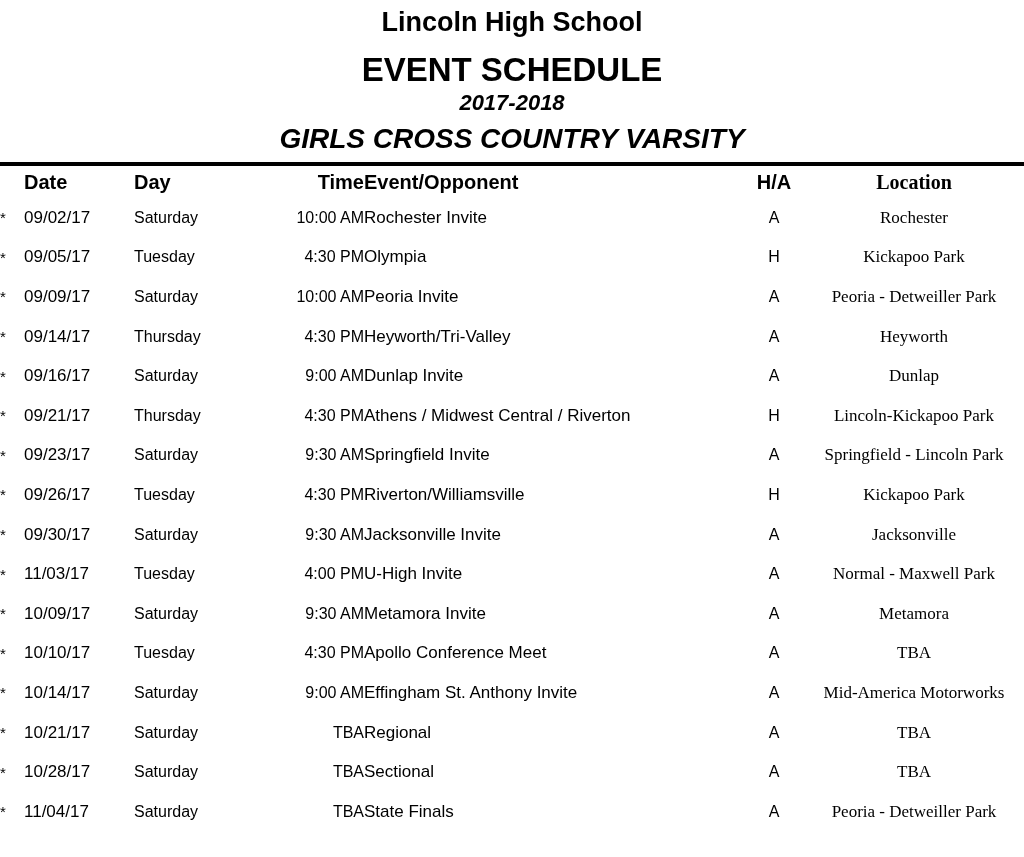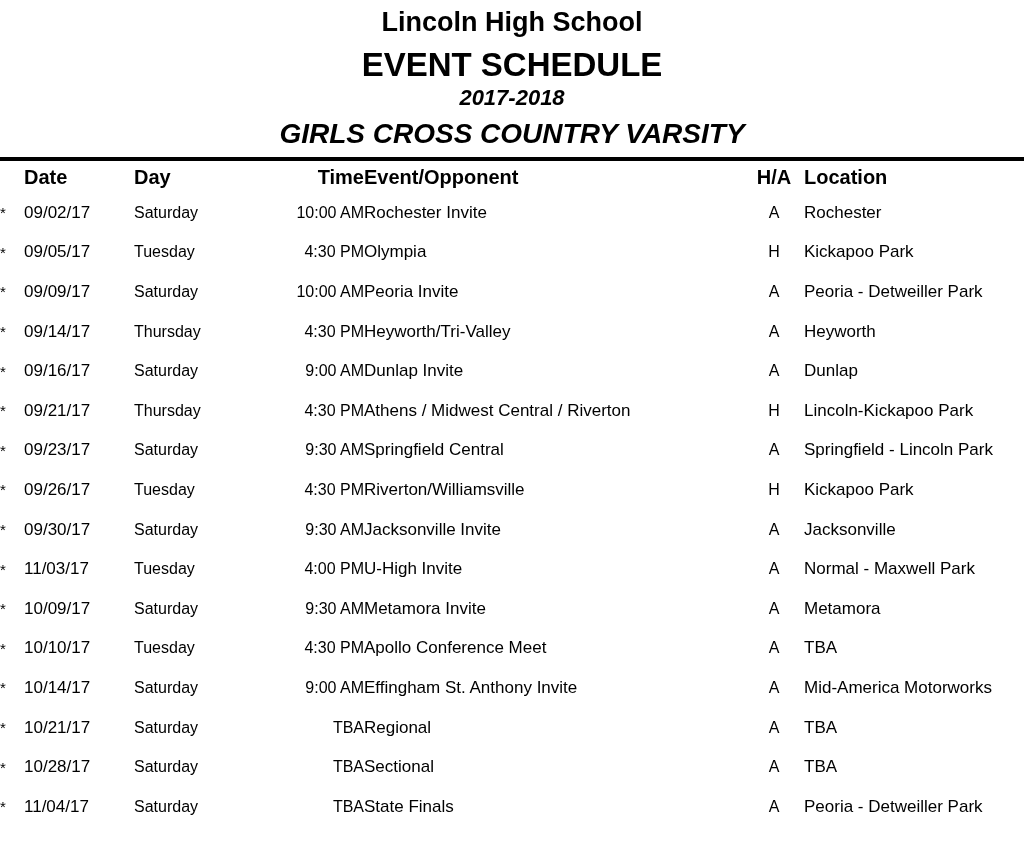--- a/index.html
+++ b/index.html
@@ -29,21 +29,21 @@
   .school-name {
     font-size: 27px;
     font-weight: bold;
     line-height: 32px;
     letter-spacing: 0px;
   }
   .doc-title {
     font-size: 33px;
     font-weight: bold;
     line-height: 38px;
-    margin-top: 8px;
+    margin-top: 13px;
   }
   .season {
     font-size: 22px;
     font-weight: bold;
     font-style: italic;
     line-height: 28px;
   }
   .sport {
     font-size: 28px;
     font-weight: bold;
@@ -80,21 +80,21 @@
     height: 39.6px;
   }
 
   
   .col-star    { width: 24px;  text-align: left;   padding-left: 8px; font-size: 15px; }
   .col-date    { width: 110px; text-align: left; }
   .col-day     { width: 120px; text-align: left;  padding-left: 18px; }
   .col-time    { width: 110px; text-align: right; padding-right: 10px; }
   .col-event   { width: 380px; text-align: left;  padding-left: 9px; }
   .col-ha      { width: 60px;  text-align: center; }
-  .col-loc     { width: 220px; text-align: left;  padding-left: 16px; }
+  .col-loc     { width: 220px; text-align: center;  padding-left: 16px; font-family: Liberation Serif, serif; }
 
   thead .col-date  { padding-left: 24px; }
   thead .col-day   { padding-left: 16px; }
   thead .col-time  { padding-right: 10px; }
   thead .col-event { padding-left: 9px; }
   thead .col-ha    { text-align: center; }
   thead .col-loc   { padding-left: 16px; }
 
   tbody .col-date  { padding-left: 24px; }
   tbody .col-day   { font-size: 16px; }
@@ -180,21 +180,21 @@
           <td class="col-time">4:30 PM</td>
           <td class="col-event">Athens / Midwest Central / Riverton</td>
           <td class="col-ha">H</td>
           <td class="col-loc">Lincoln-Kickapoo Park</td>
         </tr>
         <tr>
           <td class="col-star">*</td>
           <td class="col-date">09/23/17</td>
           <td class="col-day">Saturday</td>
           <td class="col-time">9:30 AM</td>
-          <td class="col-event">Springfield Central</td>
+          <td class="col-event">Springfield Invite</td>
           <td class="col-ha">A</td>
           <td class="col-loc">Springfield - Lincoln Park</td>
         </tr>
         <tr>
           <td class="col-star">*</td>
           <td class="col-date">09/26/17</td>
           <td class="col-day">Tuesday</td>
           <td class="col-time">4:30 PM</td>
           <td class="col-event">Riverton/Williamsville</td>
           <td class="col-ha">H</td>

